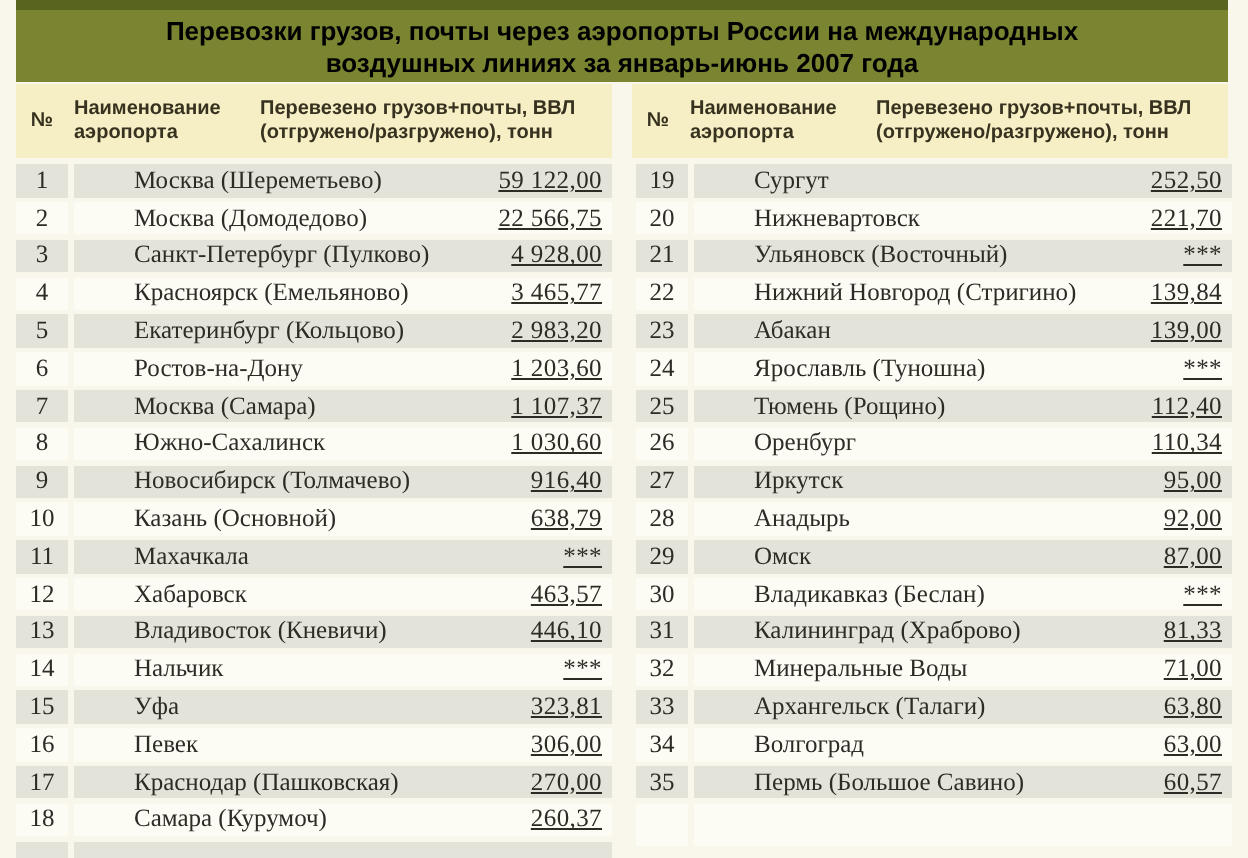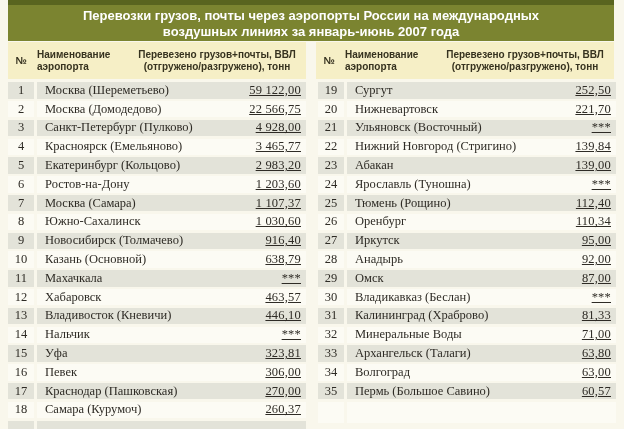--- a/index.html
+++ b/index.html
@@ -4,50 +4,50 @@
 <style>
   * { margin:0; padding:0; box-sizing:border-box; }
   html,body { width:624px; height:429px; }
   body { font-family:"Liberation Serif", serif; background:#f9f7ec; }
   .page { position:relative; width:624px; height:429px; overflow:hidden; background:#f9f7ec; }
 
   .top-line { position:absolute; left:8px; top:0; width:606px; height:5px; background:#59641f; }
 
   .title-bar {
     position:absolute; left:8px; top:5px; width:606px; height:36px;
-    background:#7b8430; color:#ffffff; text-align:center;
+    background:#7b8430; color:#000000; text-align:center;
     font-family:"Liberation Sans", sans-serif; font-weight:bold;
     font-size:13px; line-height:15.5px; padding-top:3px;
   }
 
   .header-half {
     position:absolute; top:42px; height:37px; width:298px;
     background:#f6efc6; color:#36321f;
     font-family:"Liberation Sans", sans-serif; font-weight:bold; font-size:10px;
     display:flex; align-items:center;
   }
   .header-half.left { left:8px; }
   .header-half.right { left:316px; }
   .hcell-num { width:26px; text-align:center; flex:none; }
   .hcell-name { width:96px; padding-left:3px; line-height:12px; flex:none; }
-  .hcell-value { flex:1; text-align:center; line-height:12px; padding-right:2px; }
+  .hcell-value { flex:1; line-height:12px; padding-right:2px; }
 
   .tbody { position:absolute; top:81px; width:298px; }
   .tbody.left { left:8px; }
   .tbody.right { left:318px;text-align:center; }
 
   .row { display:flex; height:18.8px; padding:1.2px 0; }
   .row.tall { height:24px; }
   .cell { display:flex; align-items:center; }
   .cell.num { width:26px; justify-content:center; flex:none; margin-right:3px; }
   .cell.main { flex:1; justify-content:space-between; }
   .row.shaded .cell { background:#e3e3d9; }
   .row.plain .cell { background:#fcfbf4; }
   .row { color:#2e2b25; font-size:12.5px; }
-  .airport { padding-left:8px; white-space:nowrap; }
+  .airport { padding-left:8px; white-space:nowrap;margin-left:22px; }
   .val { padding-right:5px; white-space:nowrap; letter-spacing:0.2px;text-decoration:underline; }
 </style>
 </head>
 <body>
 
 <div class="page">
 
   <div class="top-line"></div>
 
   <div class="title-bar">

